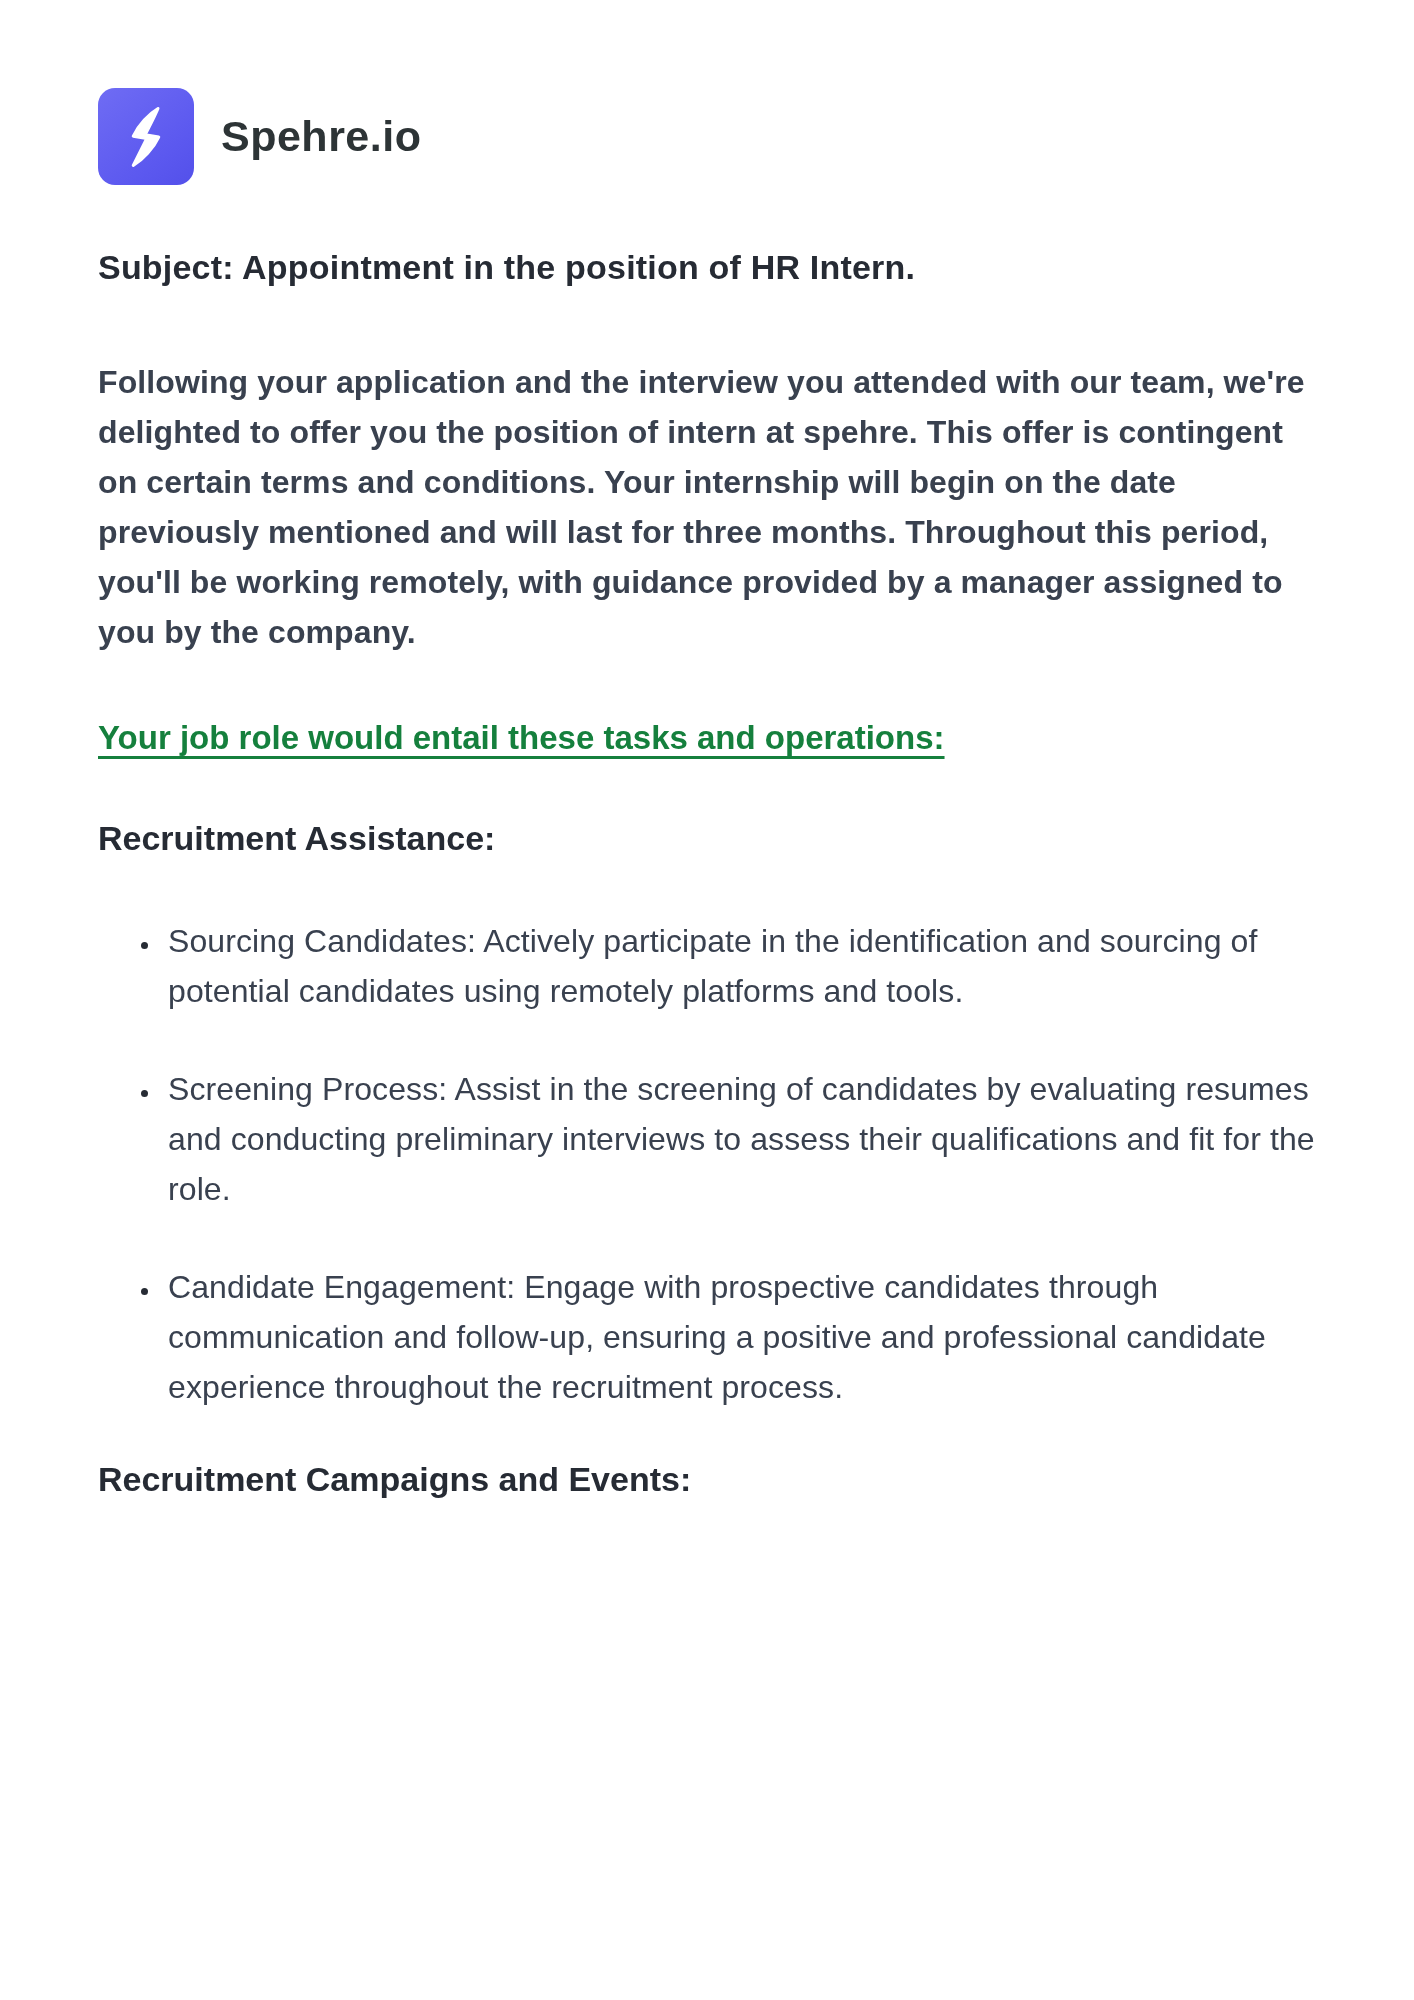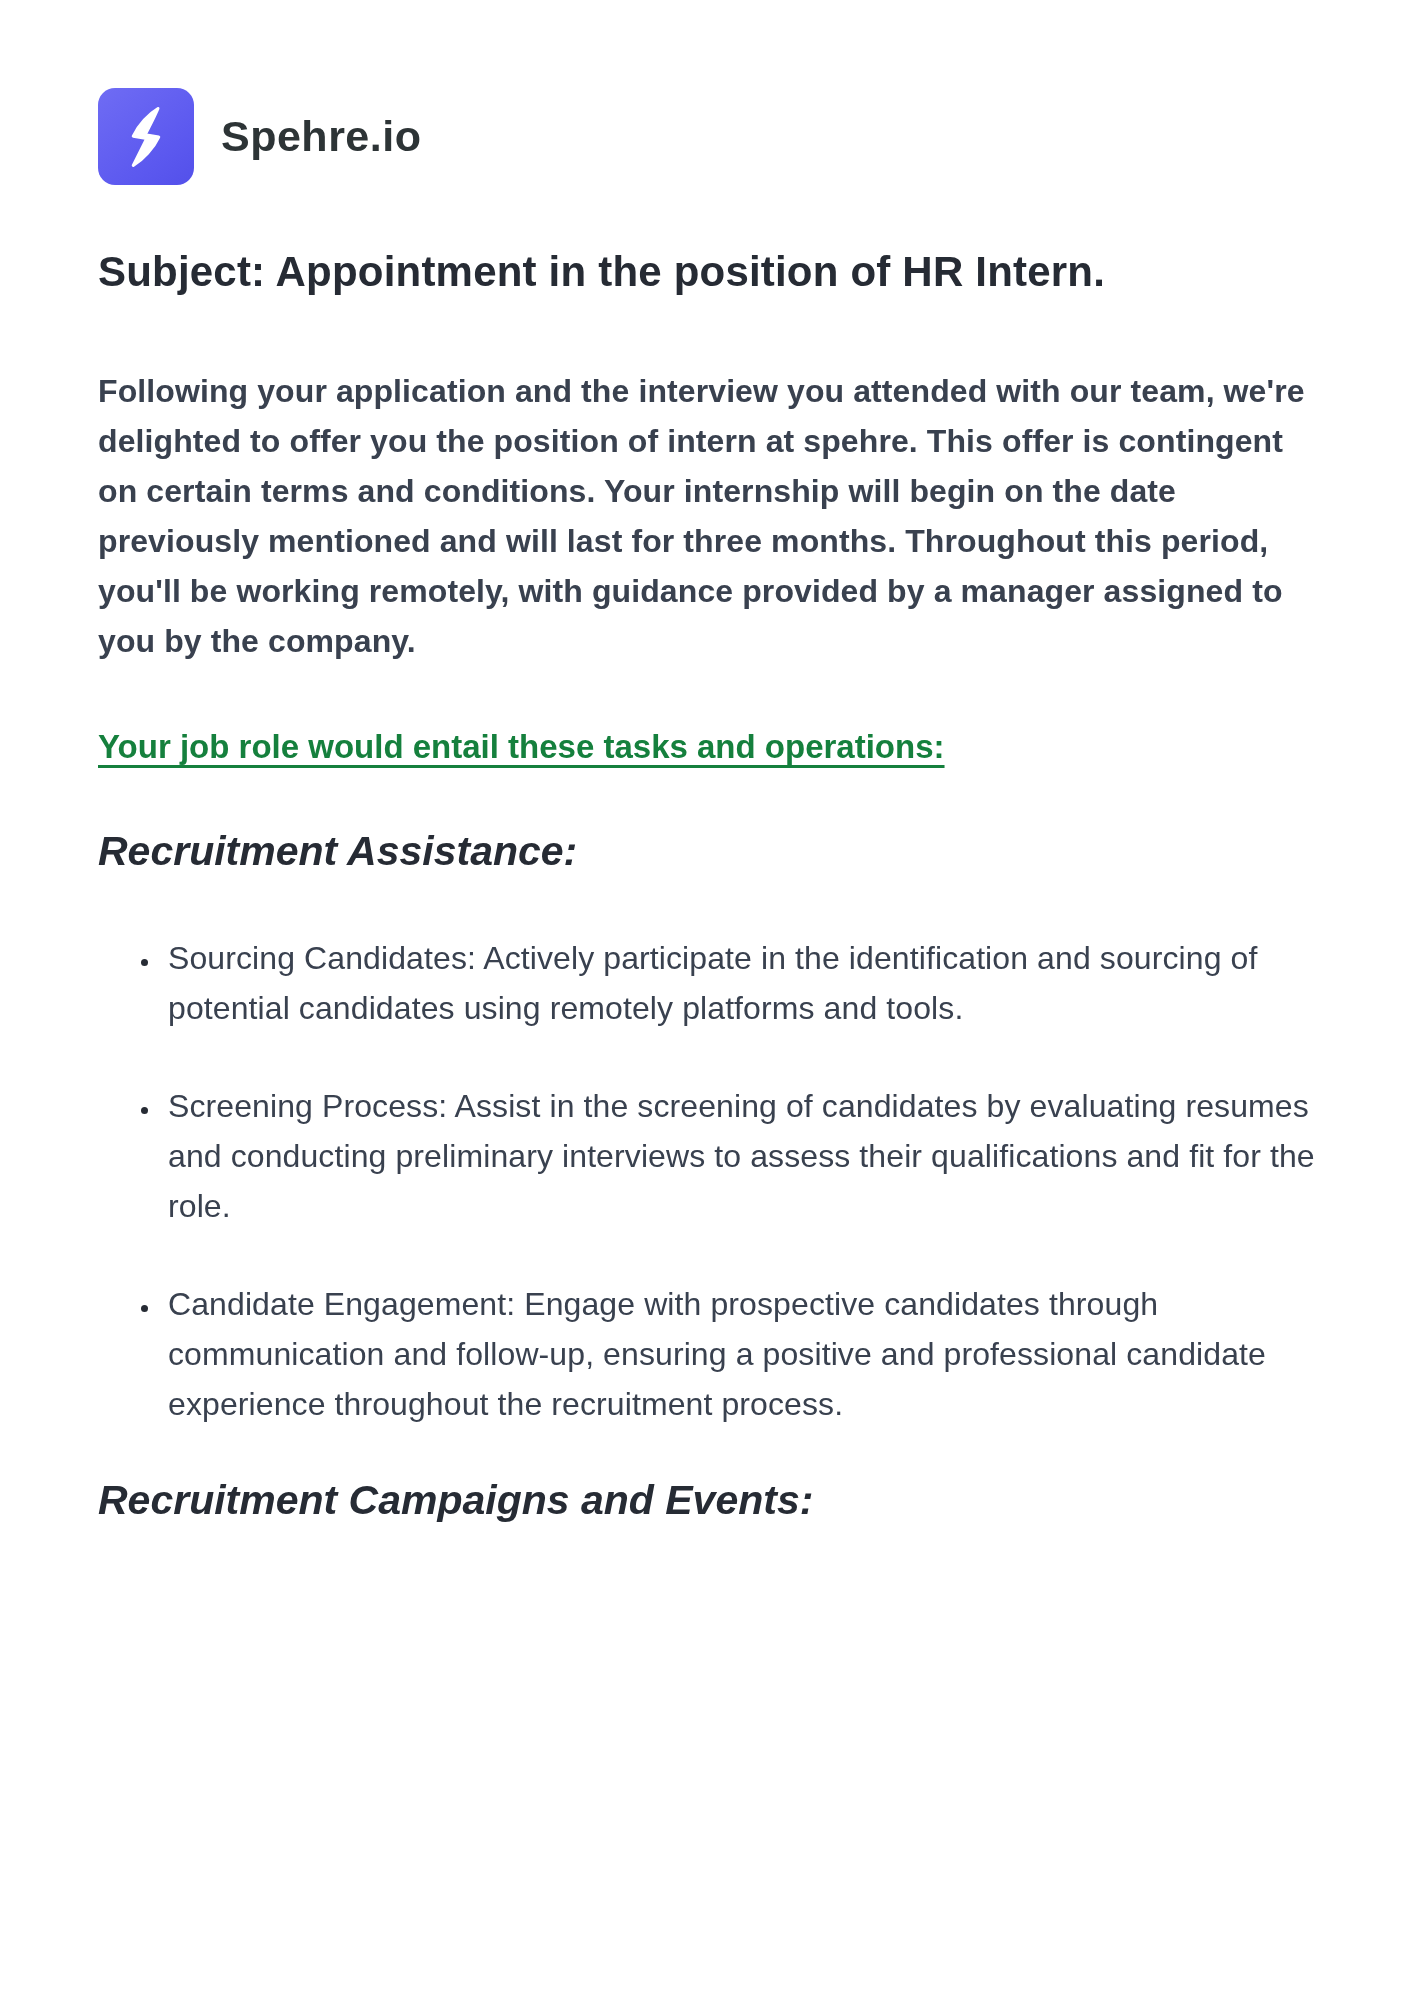--- a/index.html
+++ b/index.html
@@ -43,21 +43,21 @@
   
   .date-block {
     margin-top: 104px;
     font-size: 34px;
     font-weight: 700;
     color: #2e3a50;
     line-height: 41px;
   }
   .subject {
     margin-top: 63px;
-    font-size: 42px;
+    font-size: 34px;
     font-weight: 700;
     color: #262b34;
     letter-spacing: 0.2px;
   }
   .intro {
     margin-top: 70px;
     font-size: 32px;
     font-weight: 700;
     line-height: 50px;
     color: #39414f;
@@ -68,24 +68,23 @@
     margin-top: 62px;
     font-size: 33px;
     font-weight: 700;
     color: #15803d;
     text-decoration: underline;
     text-decoration-thickness: 3px;
     text-underline-offset: 7px;
   }
   .section-title {
     margin-top: 62px;
-    font-size: 41px;
+    font-size: 34px;
     font-weight: 700;
     color: #262b34;
-    font-style: italic;
   }
   ul.bullets {
     margin-top: 58px;
     padding-left: 64px;
     list-style: disc outside;
   }
   ul.bullets li {
     font-size: 32px;
     line-height: 50px;
     color: #39414f;

